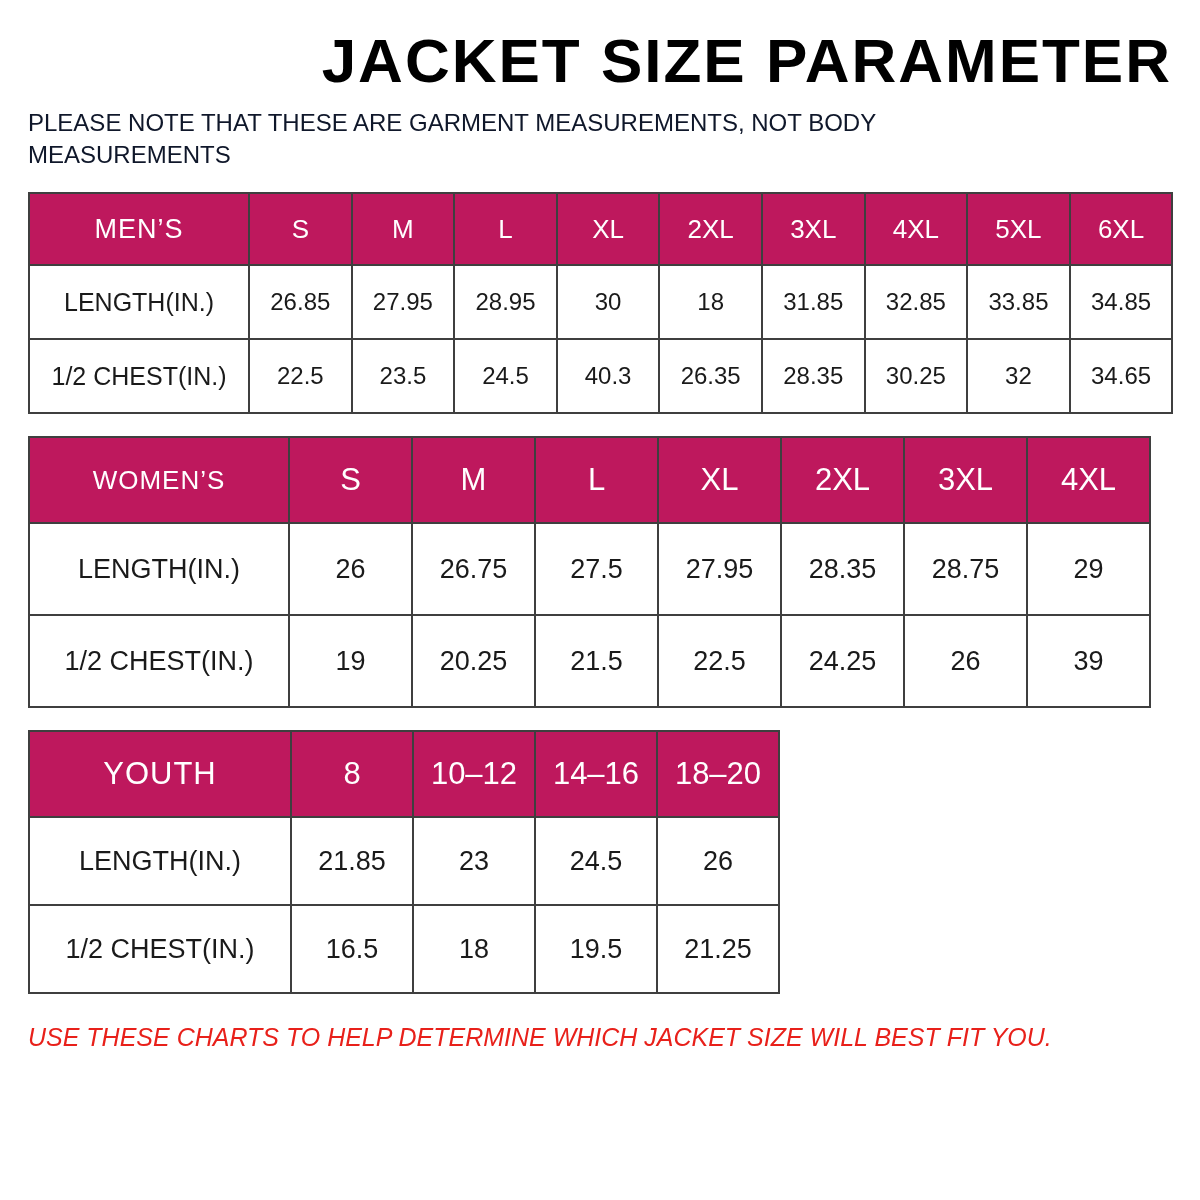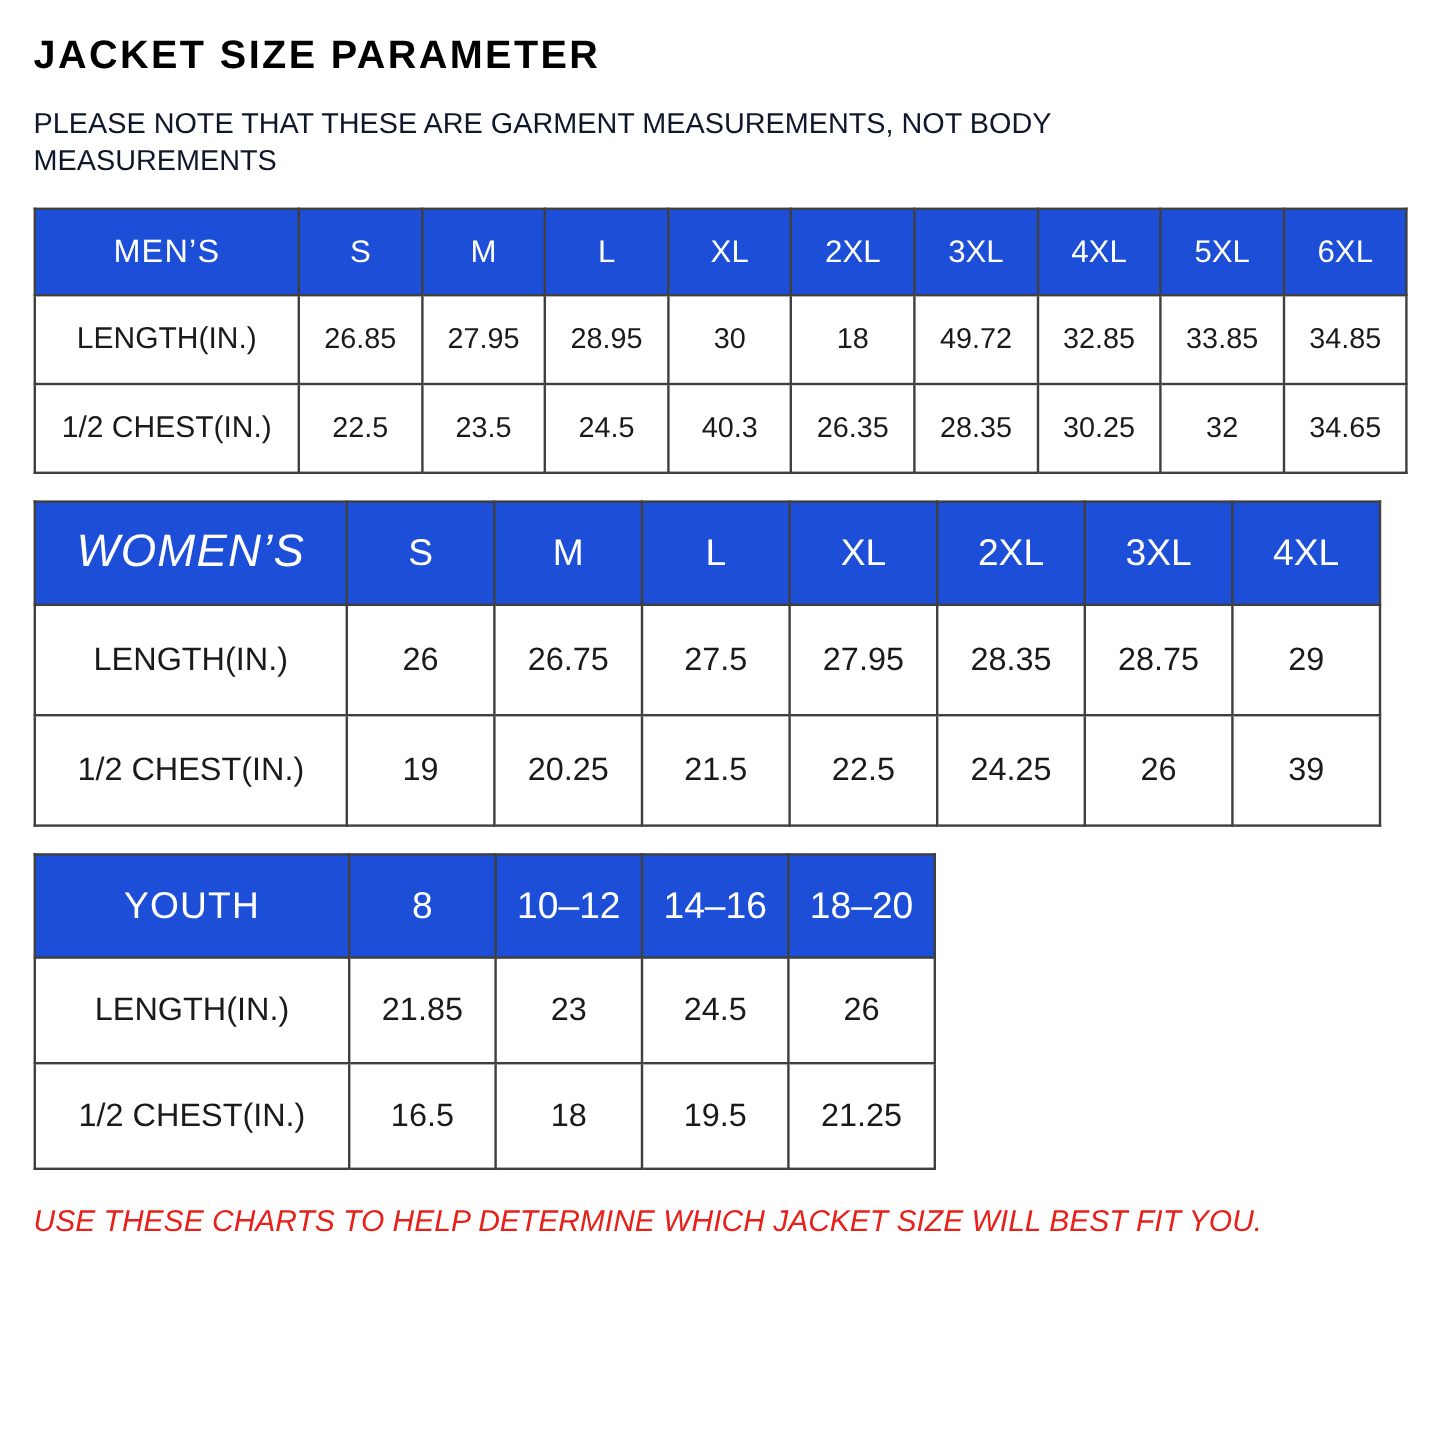--- a/index.html
+++ b/index.html
@@ -15,26 +15,27 @@
     overflow: hidden;
   }
   .page {
     width: 1200px;
     height: 1200px;
     box-sizing: border-box;
     padding: 28px 28px 0 28px;
     position: relative;
   }
   .title {
-    font-size: 33px;
+    font-size: 62px;
     font-weight: bold;
     letter-spacing: 2px;
     color: #000000;
-    margin: 0 0 24px 0;
+    margin: 0 0 12px 0;
     line-height: 1.08;
+    text-align: right;
   }
   .note {
     font-size: 24px;
     color: #0f172a;
     line-height: 1.32;
     margin: 0 0 22px 0;
     max-width: 930px;
   }
   table.sizechart {
     border-collapse: collapse;
@@ -45,38 +46,38 @@
   table.sizechart th,
   table.sizechart td {
     border: 2px solid #3f3f3f;
     text-align: center;
     vertical-align: middle;
     font-weight: normal;
     color: #1a1a1a;
     background: #ffffff;
   }
   table.sizechart thead th {
-    background: #1d4ed8;
+    background: #be185d;
     color: #ffffff;
   }
   
   #mens-table { width: 1144px; }
   #mens-table thead th { height: 68px; font-size: 26px; }
   #mens-table tbody td { height: 70px; font-size: 24px; }
   #mens-table .rowlabel { font-size: 25px; }
   #mens-table thead th.rowlabel { font-size: 27px; letter-spacing: 1px; }
   #mens-table col.c0 { width: 220px; }
   #mens-table col.cx { width: 102.6px; }
 
   
   #womens-table { width: 1122px; }
   #womens-table thead th { height: 82px; font-size: 31px; }
   #womens-table tbody td { height: 88px; font-size: 27px; }
   #womens-table .rowlabel { font-size: 27px; }
-  #womens-table thead th.rowlabel { font-size: 38px; letter-spacing: 1px; font-style: italic; }
+  #womens-table thead th.rowlabel { font-size: 26px; letter-spacing: 1px; }
   #womens-table col.c0 { width: 260px; }
   #womens-table col.cx { width: 123px; }
 
   
   #youth-table { width: 750px; }
   #youth-table thead th { height: 82px; font-size: 31px; }
   #youth-table tbody td { height: 84px; font-size: 27px; }
   #youth-table .rowlabel { font-size: 27px; }
   #youth-table thead th.rowlabel { font-size: 31px; letter-spacing: 1px; }
   #youth-table col.c0 { width: 262px; }
@@ -132,21 +133,21 @@
       </tr>
     </thead>
     <tbody>
       <tr>
         <td class="rowlabel">LENGTH(IN.)</td>
         <td>26.85</td>
         <td>27.95</td>
         <td>28.95</td>
         <td>30</td>
         <td>18</td>
-        <td>49.72</td>
+        <td>31.85</td>
         <td>32.85</td>
         <td>33.85</td>
         <td>34.85</td>
       </tr>
       <tr>
         <td class="rowlabel">1/2 CHEST(IN.)</td>
         <td>22.5</td>
         <td>23.5</td>
         <td>24.5</td>
         <td>40.3</td>

